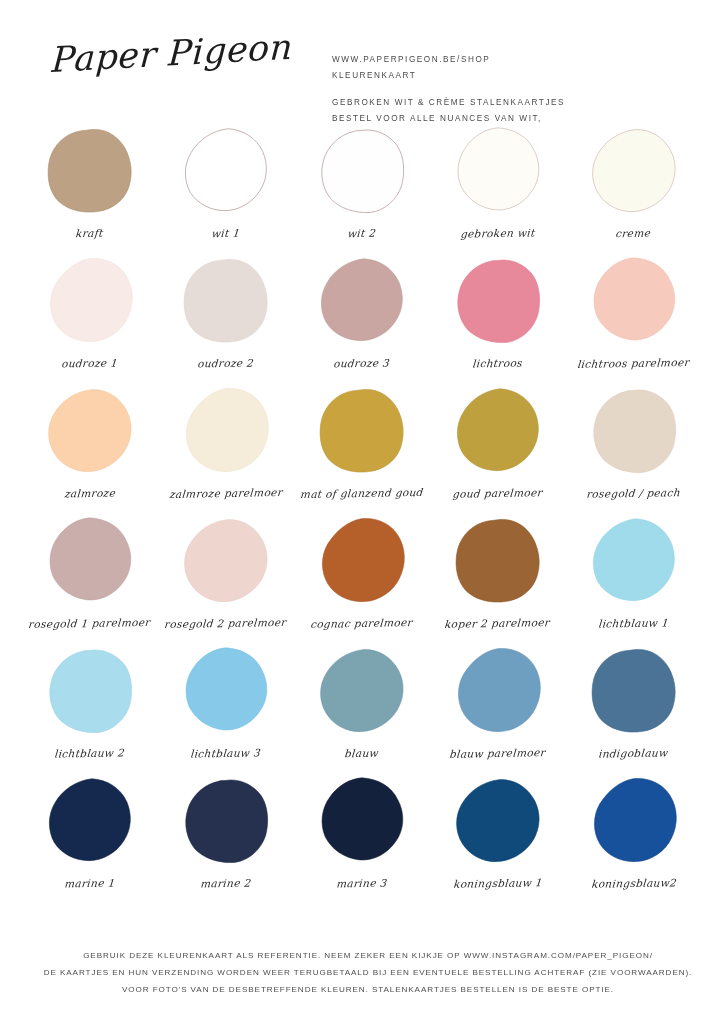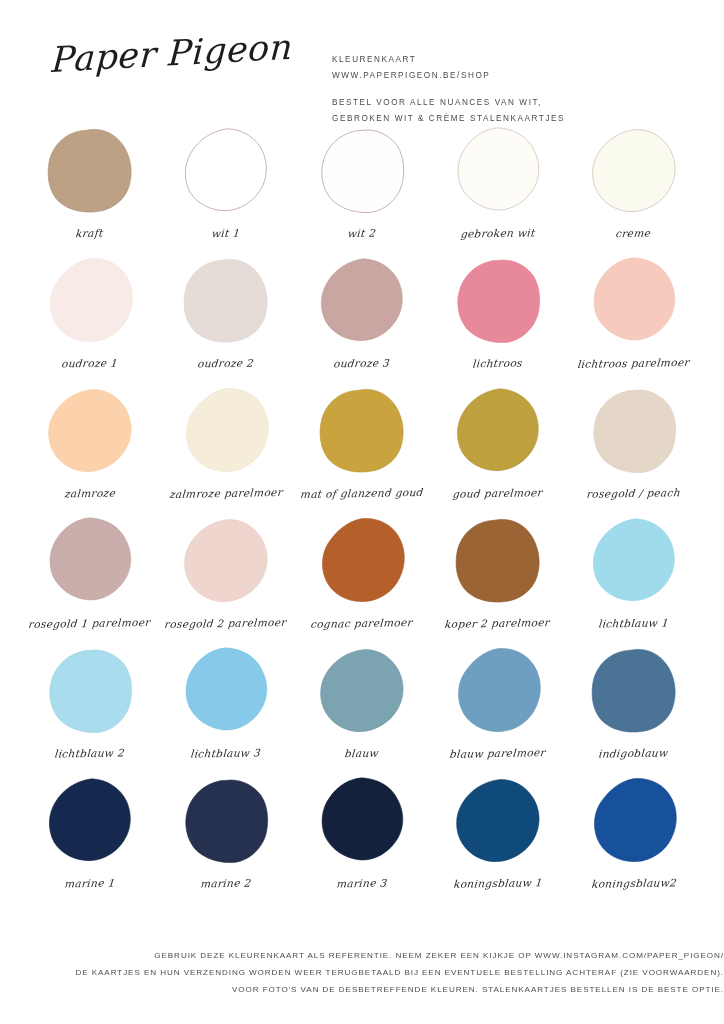--- a/index.html
+++ b/index.html
@@ -95,44 +95,44 @@
     white-space: nowrap;
     transform: skewX(-8deg) rotate(-1deg);
   }
 
   
   .footer {
     position: absolute;
     left: 12px;
     right: 0;
     bottom: 26px;
-    text-align: right;
+    text-align: center;
   }
   .footer-line {
     font-size: 8.1px;
     letter-spacing: 0.92px;
     line-height: 17px;
     color: #4d4d4d;
     text-transform: uppercase;
     white-space: nowrap;
   }
 </style>
 </head>
 <body>
 
 <div class="header">
   <div class="brand-block">
     <div class="brand-logo">Paper Pigeon</div>
   </div>
   <div class="header-info">
+    <div class="info-line">WWW.PAPERPIGEON.BE/SHOP</div>
     <div class="info-line">KLEURENKAART</div>
-    <div class="info-line">WWW.PAPERPIGEON.BE/SHOP</div>
     <div class="info-gap"></div>
+    <div class="info-line">GEBROKEN WIT &amp; CRÈME STALENKAARTJES</div>
     <div class="info-line">BESTEL VOOR ALLE NUANCES VAN WIT,</div>
-    <div class="info-line">GEBROKEN WIT &amp; CRÈME STALENKAARTJES</div>
   </div>
 </div>
 
 <div class="swatch-grid" id="grid">
     <div class="swatch-row">
       <div class="swatch-cell">
         <div class="blob-wrap">
           <div class="blob">
             <svg viewBox="0 0 100 100" width="92" height="92">
               <path d="M50,4 C66,2 80,10 88,24 C95,37 97,52 92,67 C87,81 74,91 58,93 C43,95 27,92 16,82 C6,72 3,57 5,42 C7,26 18,12 33,7 C38,5 44,5 50,4 Z" fill="#bda184" stroke="#a98d72" stroke-width="0.6"></path>

